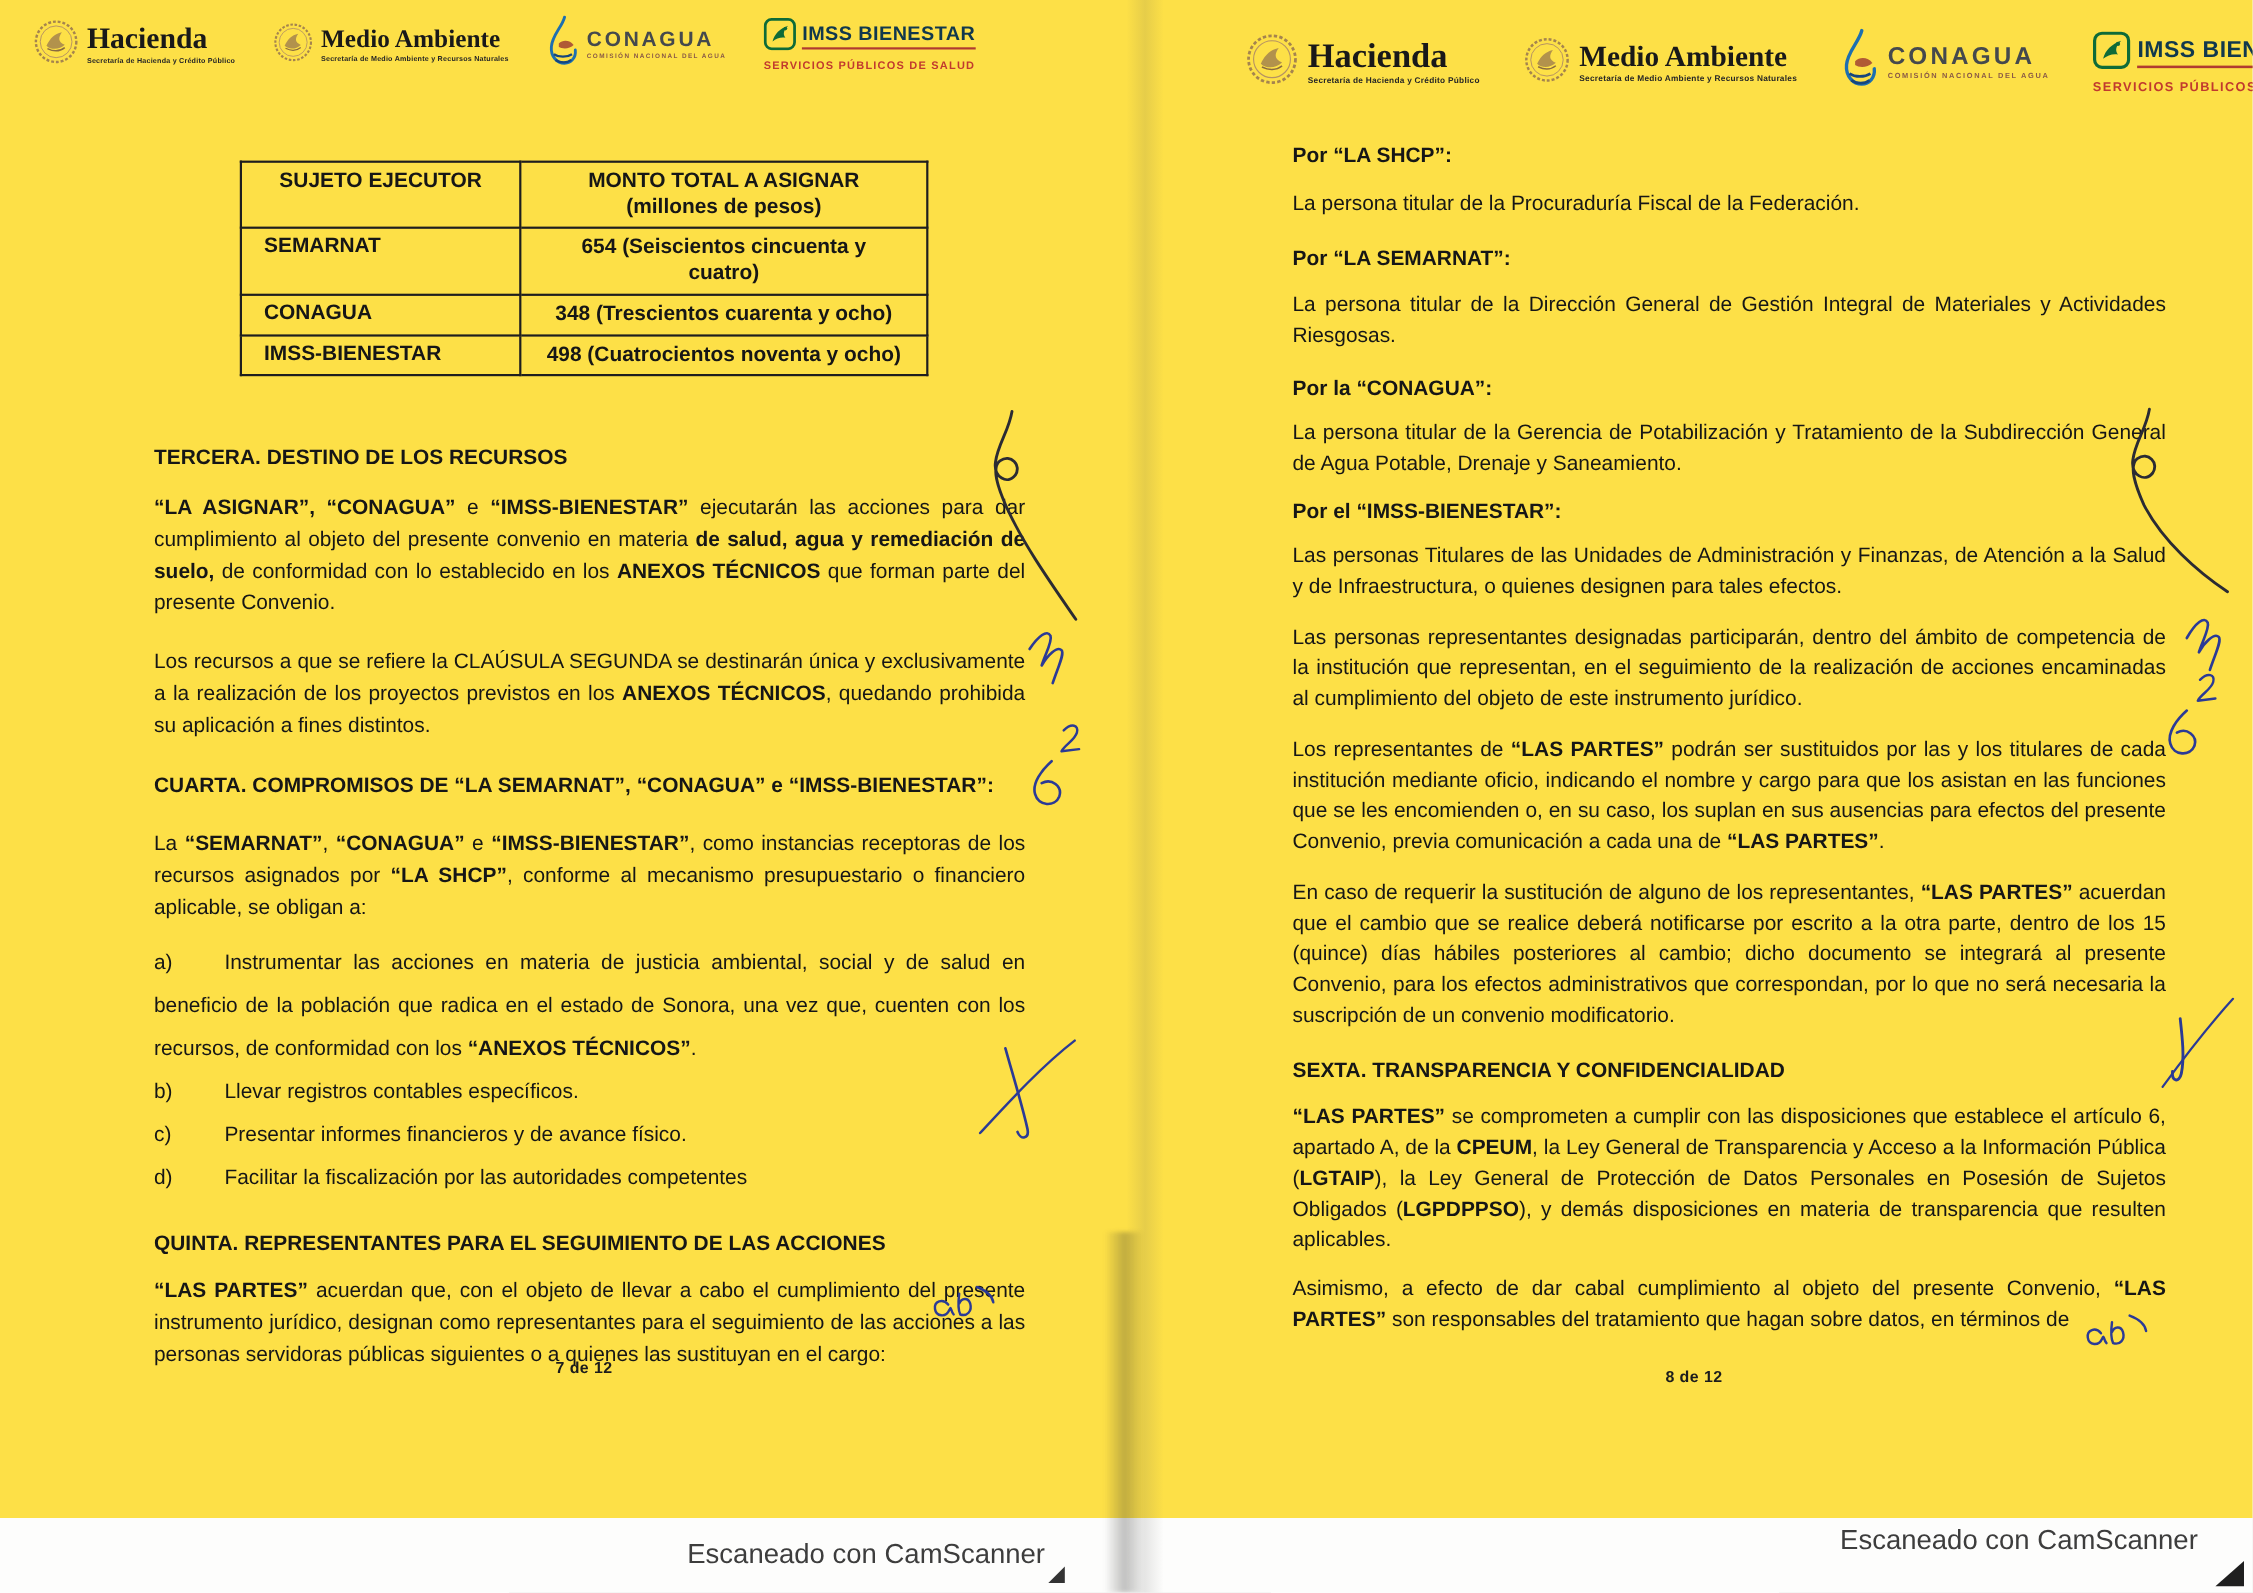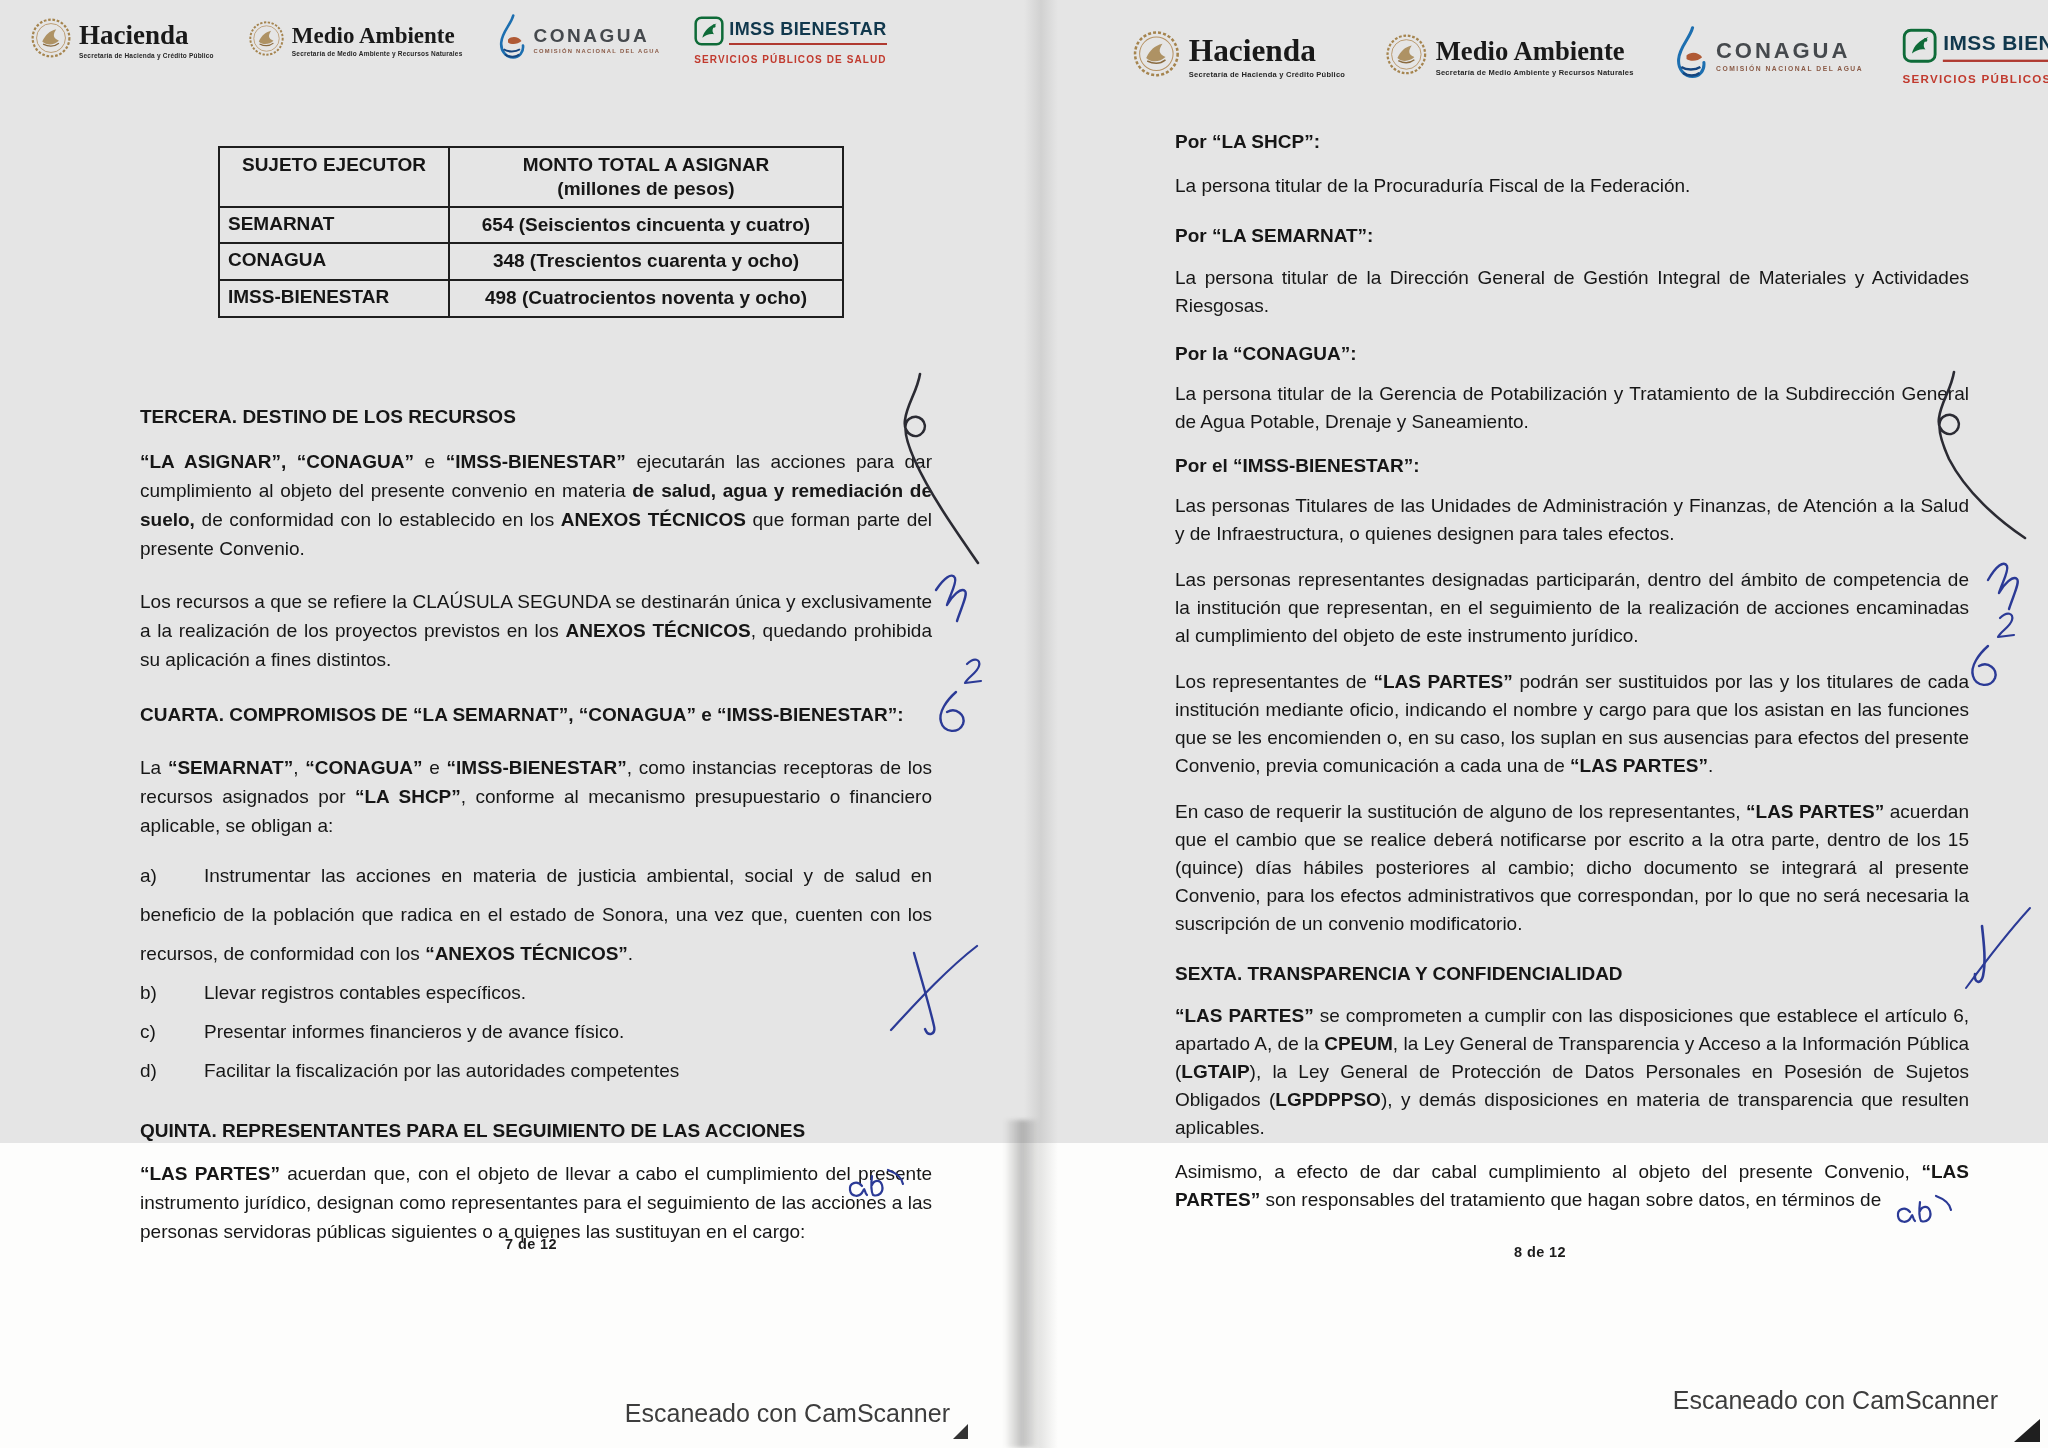--- a/index.html
+++ b/index.html
@@ -1,20 +1,20 @@
 <!DOCTYPE html>
 <html><head>
 <meta charset="utf-8">
 <style>
   html,body { margin:0; padding:0; background:#e8e8e6; }
   .canvas {
     position:relative; width:2048px; height:1448px; overflow:hidden;
     background:#fdfdfc; font-family:"Liberation Sans", sans-serif; color:#161616;
   }
-  .page { position:absolute; top:0; height:1143px; background:#e5e5e5; }
+  .page { position:absolute; top:0; height:1380px; background:#fde047; }
   .page-left  { left:0; width:1040px; }
   .page-right { left:1040px; width:1008px; }
   .seam {
     position:absolute; left:1024px; top:0; width:34px; height:1448px; z-index:5;
     background:linear-gradient(to right, rgba(0,0,0,0) 0%, rgba(90,90,88,0.14) 50%, rgba(0,0,0,0) 100%);
   }
   .seam-low {
     position:absolute; left:1004px; top:1120px; width:34px; height:328px; z-index:5;
     background:linear-gradient(to right, rgba(0,0,0,0) 0%, rgba(50,50,48,0.30) 55%, rgba(0,0,0,0.02) 100%);
     filter:blur(2px);
@@ -33,21 +33,21 @@
   .conagua-sub { font-size:5.8px; letter-spacing:1.3px; color:#8a5a46; margin-top:3px; font-weight:bold; }
   .imss-head { display:flex; align-items:center; gap:5px; }
   .imss-title { font-size:18px; font-weight:bold; color:#11384d; letter-spacing:0.4px; border-bottom:2px solid #b03a30; padding-bottom:3px; line-height:1.1; }
   .imss-sub { font-size:10px; font-weight:bold; color:#c13a2e; letter-spacing:1.1px; margin-top:4px; }
 
   
   .funding-table {
     position:absolute; left:218px; top:146px; width:626px;
     border-collapse:collapse; font-weight:bold; font-size:19px; z-index:2;
   }
-  .funding-table th, .funding-table td { border:2.5px solid #1e1e1e; padding:5px 8px; }
+  .funding-table th, .funding-table td { border:2.5px solid #1e1e1e; padding:5px 20px; }
   .funding-table th { text-align:center; white-space:pre-line; line-height:1.25; vertical-align:top; }
   .funding-table td.entity { width:212px; text-align:left; vertical-align:top; }
   .funding-table td.amount { text-align:center; line-height:1.3; }
 
   
   .content { position:absolute; text-align:justify; z-index:2; }
   .content-left  { left:140px; top:402px; width:792px; font-size:19px; line-height:29px; }
   .content-right { left:135px; top:128px; width:794px; font-size:19px; line-height:28px; }
   .h { font-weight:bold; margin:0; text-align:justify; }
   .content p { margin:0; }

